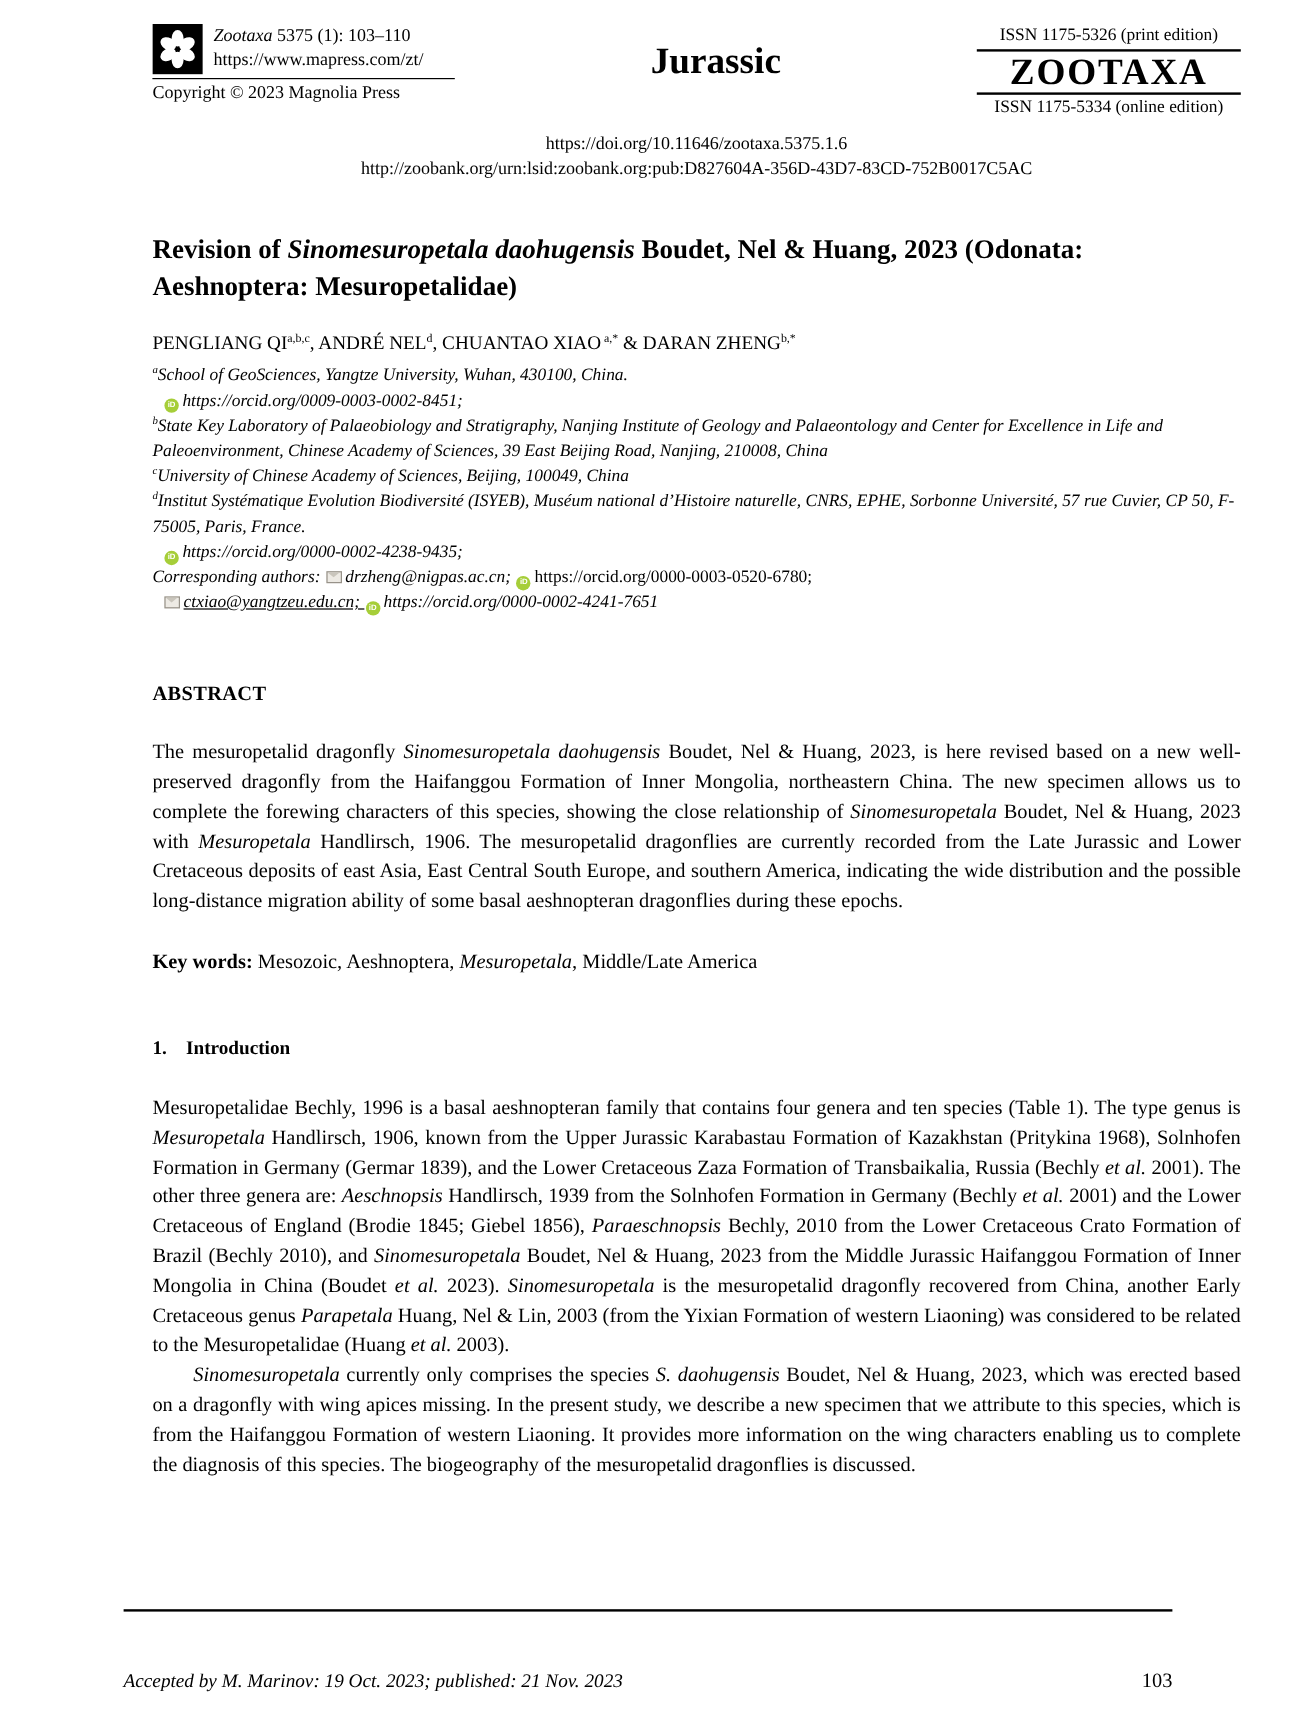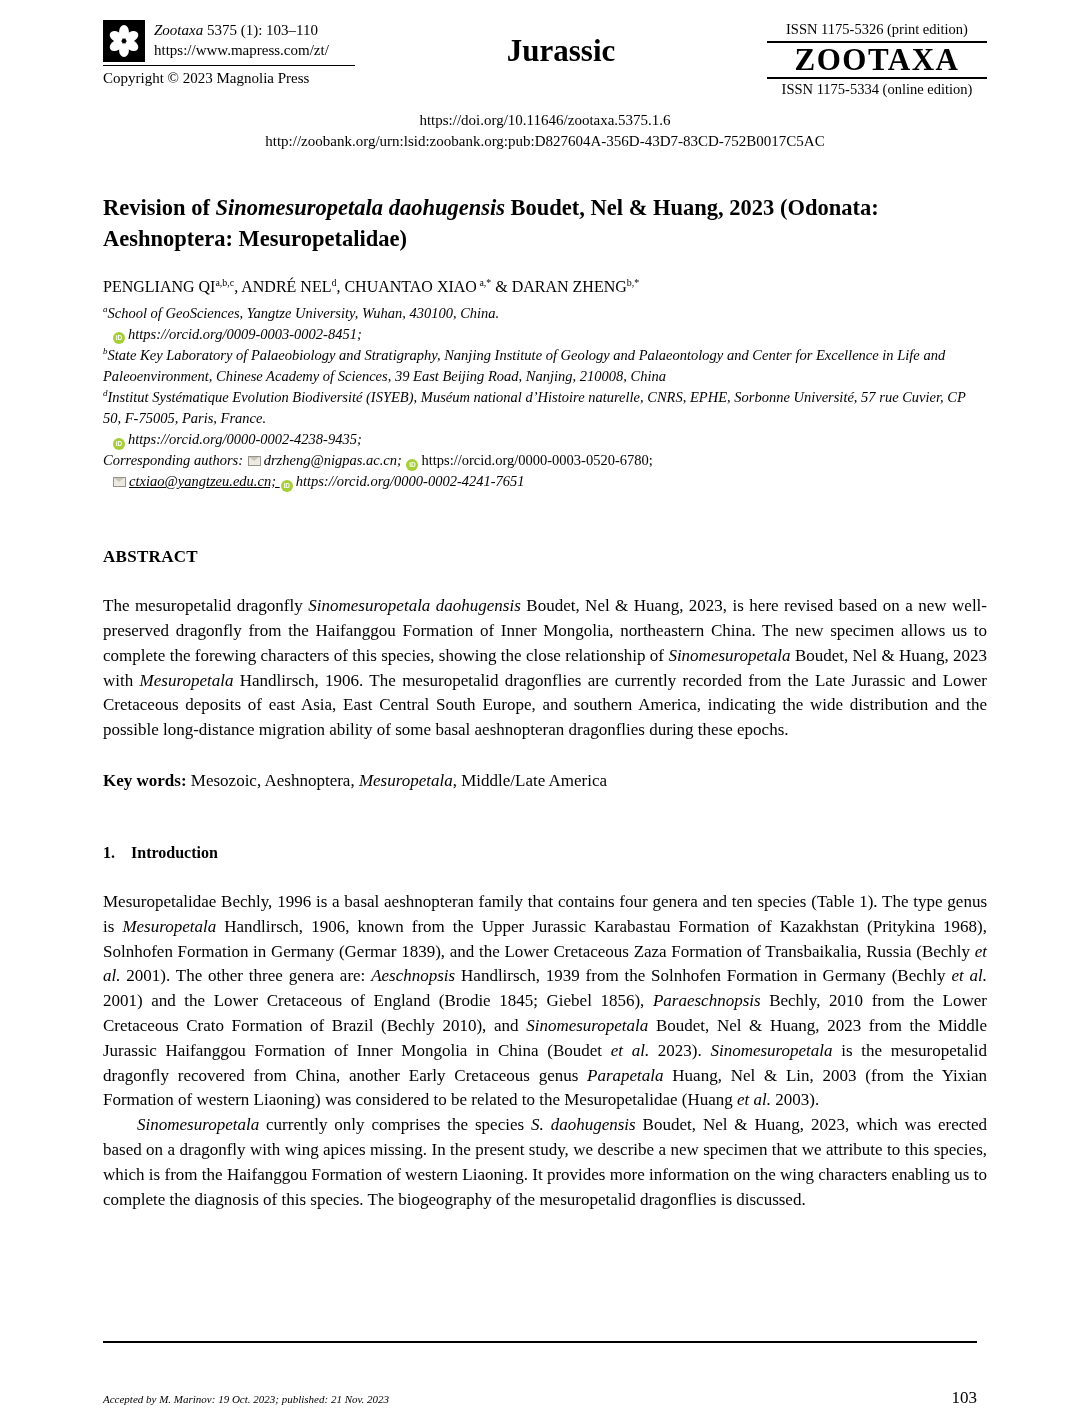--- a/index.html
+++ b/index.html
@@ -4,21 +4,21 @@
 <style>
   * { margin:0; padding:0; box-sizing:border-box; }
   html,body { background:#ffffff; }
   body {
     width:1080px; height:1428px;
     position:relative;
     color:#000;
     font-family:"Liberation Serif", serif;
     overflow:hidden;
   }
-  .page { padding:20px 93px 0 103px; }
+  .page { padding:20px 46px 0 103px;margin-left:24px; }
 
   
   .header { display:flex; align-items:flex-start; }
   .header-left { width:252px; flex:0 0 auto; font-size:15px; line-height:1.3; }
   .hl-top { display:flex; gap:9px; }
   .logo { width:42px; height:42px; flex:0 0 auto; }
   .hl-lines { padding-top:1px; }
   .hl-rule { border-bottom:1.5px solid #000; margin-top:3px; margin-bottom:3px; }
   .header-center { flex:1 1 auto; text-align:center; font-size:31px; font-weight:bold; padding-top:13px; }
   .header-right { flex:0 0 auto; width:220px; text-align:center; font-size:14.5px; }
@@ -70,21 +70,21 @@
     border-top:4px solid #c9c5bc;
   }
 
   
   .footer {
     position:absolute; left:103px; right:103px; top:1341px;
     border-top:2px solid #000;
     display:flex; justify-content:space-between; align-items:baseline;
     padding-top:7px;
   }
-  .accepted-line { font-style:italic; font-size:11px;margin-top:43px; }
+  .accepted-line { font-style:italic; font-size:16px;margin-top:43px; }
   .page-number { font-size:17px; }
 </style>
 </head>
 <body>
 
 <div class="page">
 
   <div class="header">
     <div class="header-left">
       <div class="hl-top">
@@ -123,20 +123,21 @@
   </div>
 
   <h1 class="article-title"><span style="font-weight: bold;">Revision of </span><span style="font-style: italic; font-weight: bold;">Sinomesuropetala daohugensis</span><span style="font-weight: bold;"> Boudet, Nel &amp; Huang, 2023 (Odonata: Aeshnoptera: Mesuropetalidae)</span></h1>
 
   <div class="authors-line"><span>PENGLIANG QI</span><span class="sup">a,b,c</span><span>, ANDRÉ NEL</span><span class="sup">d</span><span>, CHUANTAO XIAO</span><span class="sup"> a,*</span><span> &amp; DARAN ZHENG</span><span class="sup">b,*</span></div>
 
   <div class="affiliations">
     <p><span class="sup" style="font-style: italic;">a</span><span style="font-style: italic;">School of GeoSciences, Yangtze University, Wuhan, 430100, China.</span></p>
     <p class="aff-indent"><span class="inline-icon orcid-icon">iD</span><span style="font-style: italic;">https://orcid.org/0009-0003-0002-8451;</span></p>
     <p><span class="sup" style="font-style: italic;">b</span><span style="font-style: italic;">State Key Laboratory of Palaeobiology and Stratigraphy, Nanjing Institute of Geology and Palaeontology and Center for Excellence in Life and Paleoenvironment, Chinese Academy of Sciences, 39 East Beijing Road, Nanjing, 210008, China</span></p>
+    <p><span class="sup" style="font-style: italic;">c</span><span style="font-style: italic;">University of Chinese Academy of Sciences, Beijing, 100049, China</span></p>
     <p><span class="sup" style="font-style: italic;">d</span><span style="font-style: italic;">Institut Systématique Evolution Biodiversité (ISYEB), Muséum national d’Histoire naturelle, CNRS, EPHE, Sorbonne Université, 57 rue Cuvier, CP 50, F-75005, Paris, France.</span></p>
     <p class="aff-indent"><span class="inline-icon orcid-icon">iD</span><span style="font-style: italic;">https://orcid.org/0000-0002-4238-9435;</span></p>
     <p><span style="font-style: italic;">Corresponding authors: </span><span class="inline-icon email-icon"></span><span style="font-style: italic;">drzheng@nigpas.ac.cn; </span><span class="inline-icon orcid-icon">iD</span><span style="">https://orcid.org/0000-0003-0520-6780;</span></p>
     <p class="aff-indent"><span class="inline-icon email-icon"></span><span style="font-style: italic; text-decoration: underline;">ctxiao@yangtzeu.edu.cn; </span><span class="inline-icon orcid-icon">iD</span><span style="font-style: italic;">https://orcid.org/0000-0002-4241-7651</span></p>
   </div>
 
   <h2 class="section-heading abstract-heading">ABSTRACT</h2>
 
   <p class="para abstract-para"><span>The mesuropetalid dragonfly </span><span style="font-style: italic;">Sinomesuropetala daohugensis</span><span> Boudet, Nel &amp; Huang, 2023, is here revised based on a new well-preserved dragonfly from the Haifanggou Formation of Inner Mongolia, northeastern China. The new specimen allows us to complete the forewing characters of this species, showing the close relationship of </span><span style="font-style: italic;">Sinomesuropetala</span><span> Boudet, Nel &amp; Huang, 2023 with </span><span style="font-style: italic;">Mesuropetala</span><span> Handlirsch, 1906. The mesuropetalid dragonflies are currently recorded from the Late Jurassic and Lower Cretaceous deposits of east Asia, East Central South Europe, and southern America, indicating the wide distribution and the possible long-distance migration ability of some basal aeshnopteran dragonflies during these epochs.</span></p>
 

